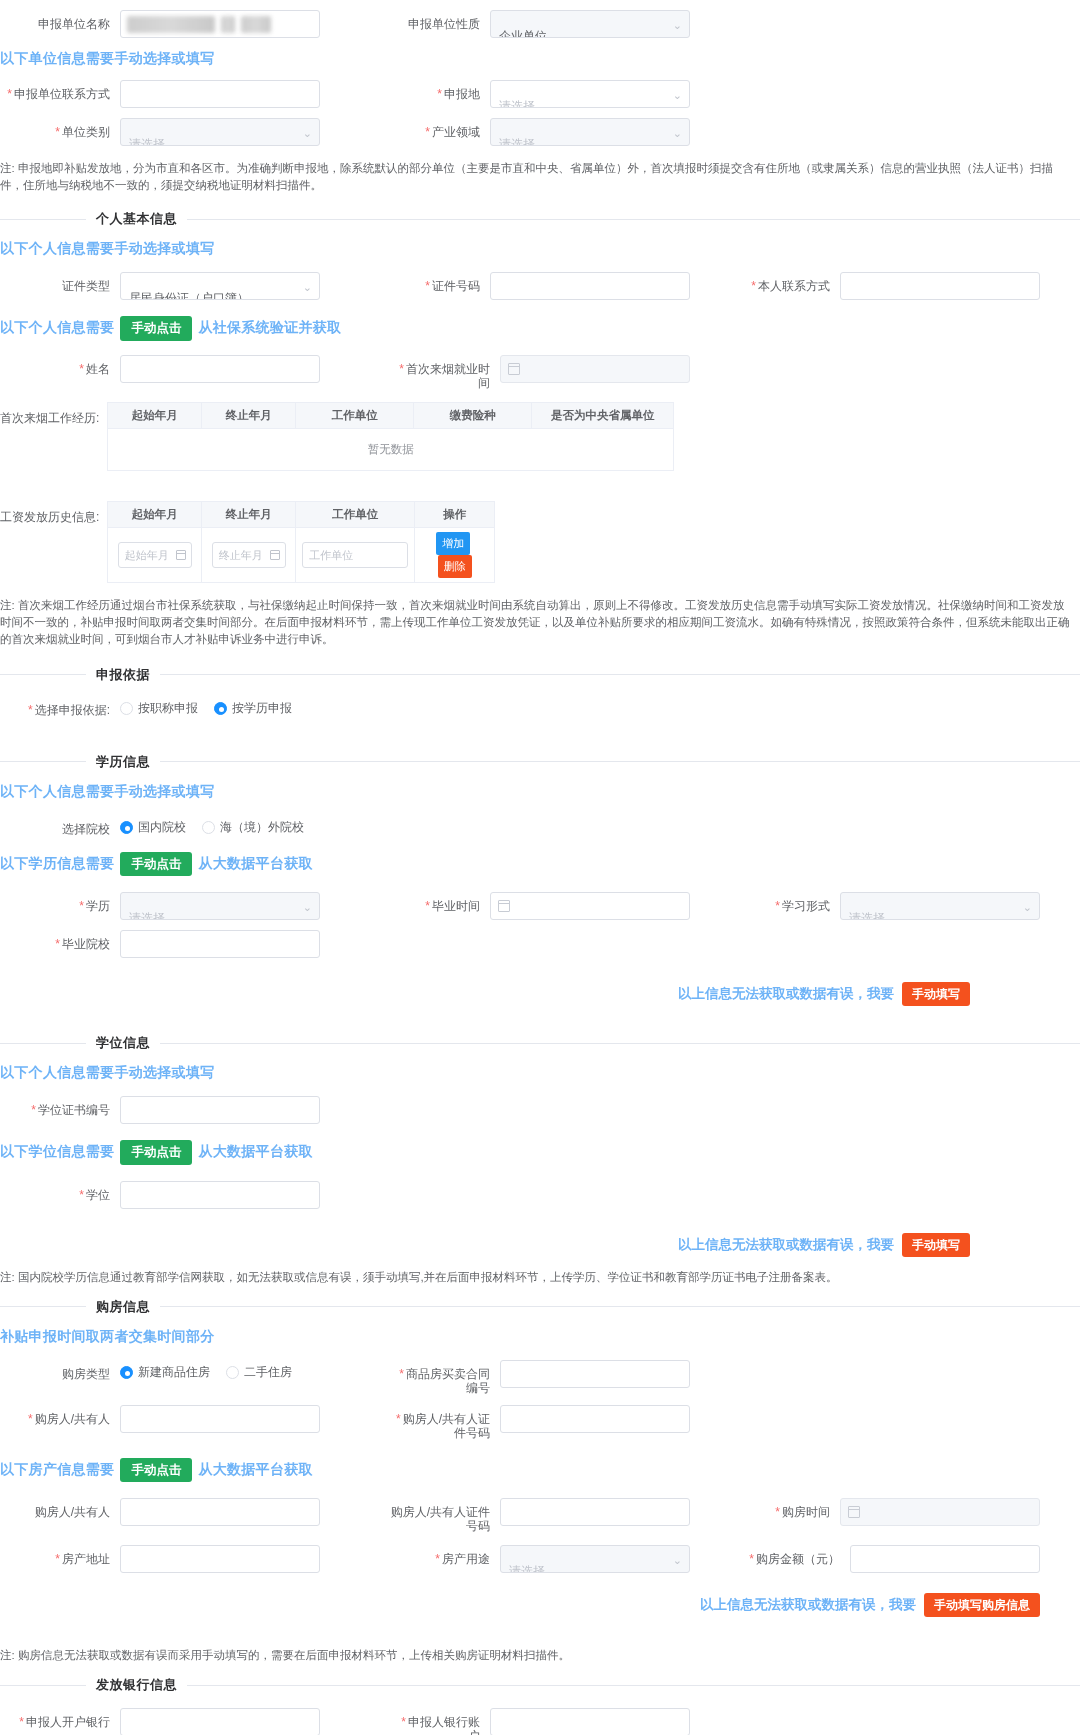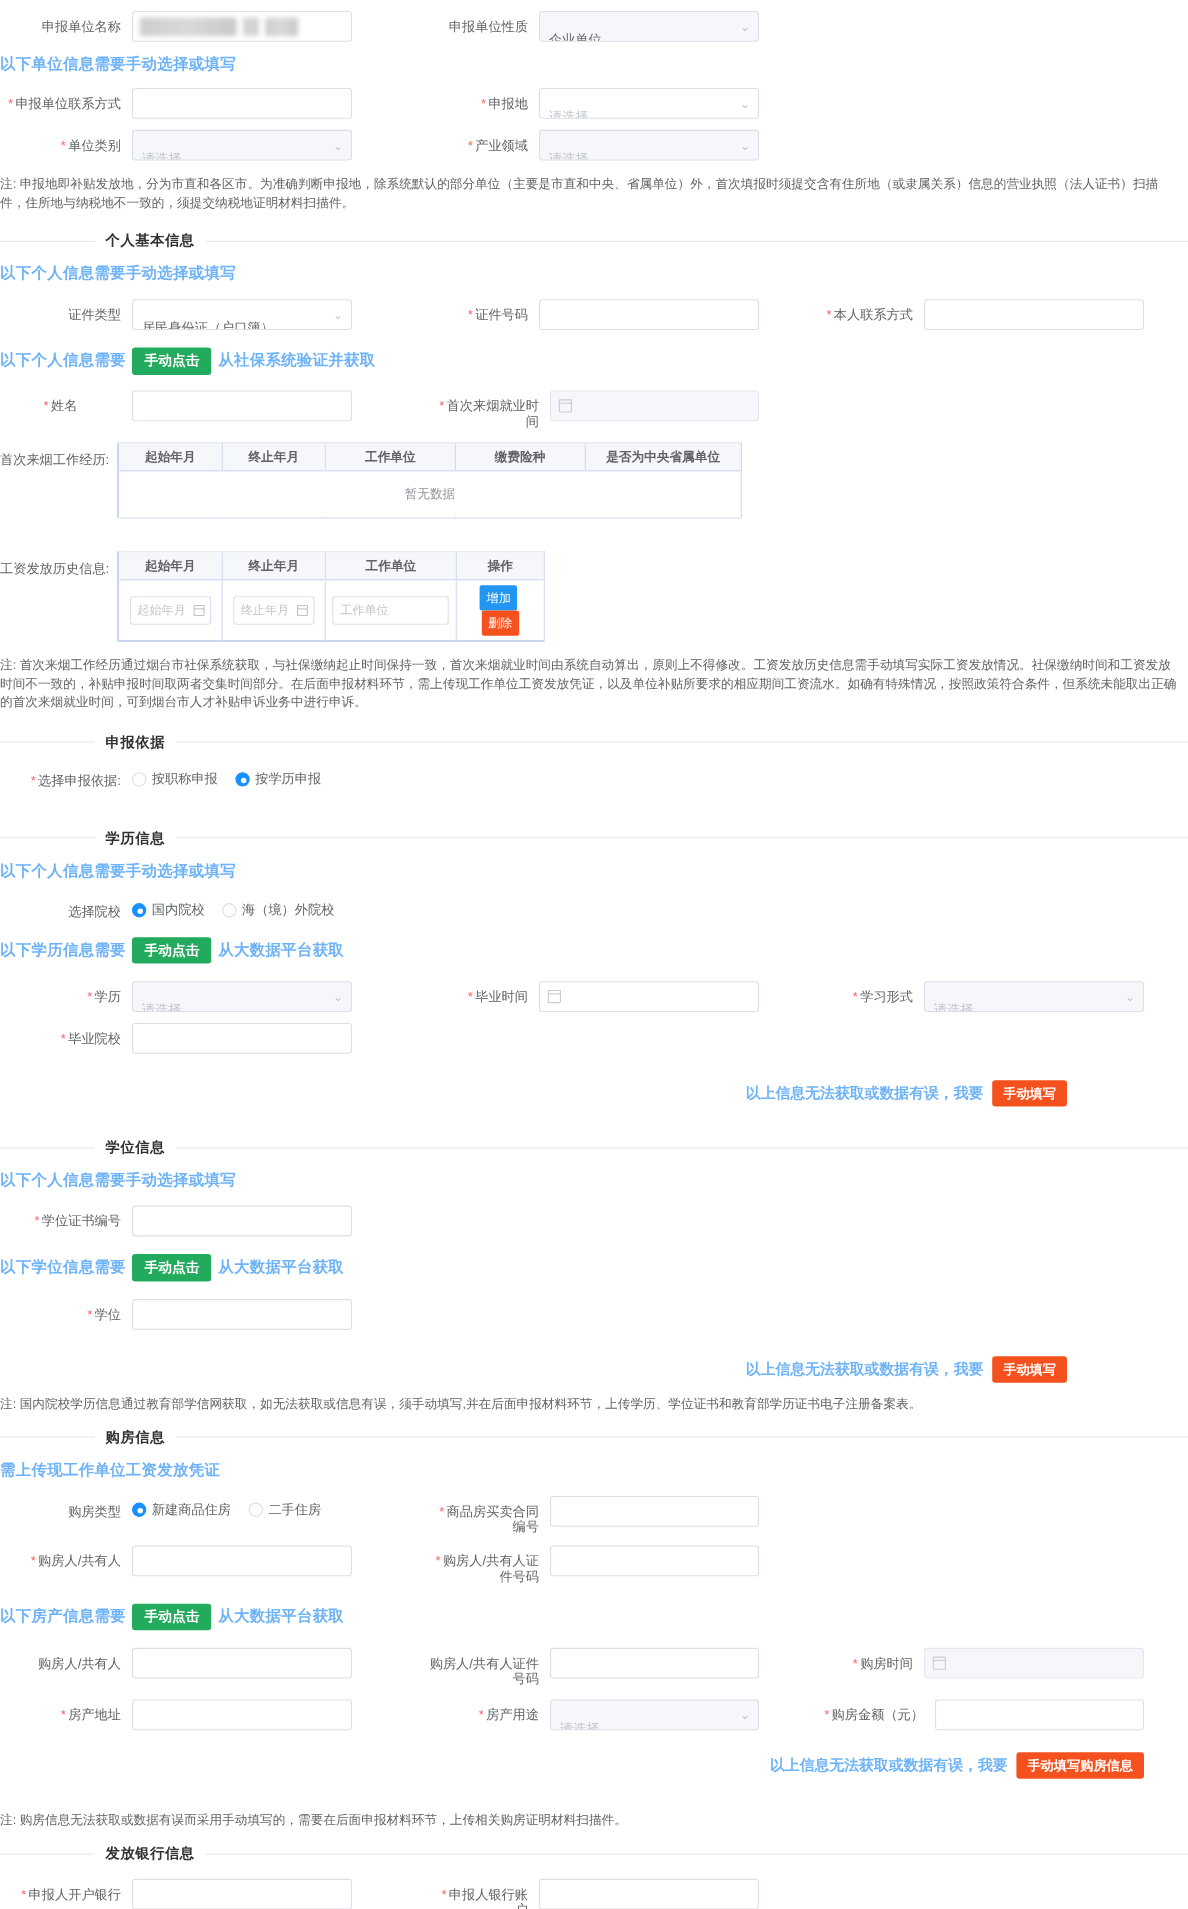--- a/index.html
+++ b/index.html
@@ -104,21 +104,21 @@
   }
   .orange-row { display:flex; align-items:center; justify-content:flex-end; gap:8px; padding-right:110px; }
   .orange-row .txt { color:#6eb3f7; font-size:13.5px; font-weight:bold; }
 
   
   .note { font-size:11.5px; color:#606266; line-height:17px; letter-spacing:0; }
 
   
   .tblwrap { display:flex; align-items:flex-start; }
   .tbl-label { font-size:12px; color:#606266; padding-top:8px; padding-right:8px; white-space:nowrap; }
-  table.gt { border-collapse:collapse; background:#1d4ed8; }
+  table.gt { border-collapse:collapse; background:#737373; }
   table.gt th {
     background:#f5f7fa; border:1px solid #ebeef5; color:#606266;
     font-size:11.5px; font-weight:bold; height:26px; padding:0 6px; text-align:center;
   }
   table.gt td {
     border:1px solid #ebeef5; height:38px; padding:4px 6px; text-align:center;
     font-size:11.5px; color:#909399; background:#fff;
   }
   .emptycell { color:#909399; font-size:11.5px; }
   .mini-date {
@@ -270,21 +270,21 @@
   </div>
 
   <div class="hint-row mt16">
     <span class="hint">以下个人信息需要</span>
     <button class="btn-green">手动点击</button>
     <span class="hint">从社保系统验证并获取</span>
   </div>
 
   <div class="row mt14">
     <div class="col col-3">
-      <div class="flabel req" style="width:120px;text-align:center;">姓名</div>
+      <div class="flabel req" style="width:120px;">姓名</div>
       <div class="ctrl" style="max-width:200px;">
         <input class="fi" type="text" value="" style="">
       </div>
     </div>
     <div class="col" style="flex:0 0 350px;">
       <div class="flabel req" style="width:110px;">首次来烟就业时间</div>
       <div class="ctrl" style="max-width:190px;">
         <div class="dateinput">
           <span class="cal"></span>
           <span></span>
@@ -490,21 +490,21 @@
 
   <div class="note mt12" style="width:1070px;">注: 国内院校学历信息通过教育部学信网获取，如无法获取或信息有误，须手动填写,并在后面申报材料环节，上传学历、学位证书和教育部学历证书电子注册备案表。</div>
 
   <div class="sect mt12">
     <span class="lead"></span>
     <span class="t">购房信息</span>
     <span class="rest"></span>
   </div>
 
   <div class="mt12">
-    <span class="hint">需上传现工作单位工资发放凭证</span>
+    <span class="hint">补贴申报时间取两者交集时间部分</span>
   </div>
 
   <div class="row mt14">
     <div class="col col-3">
       <div class="flabel" style="width:120px;">购房类型</div>
       <div class="radios" style="padding-top:4px;">
         <span class="radio on">
           <span class="dot"></span>
           <span class="rl">新建商品住房</span>
         </span>

